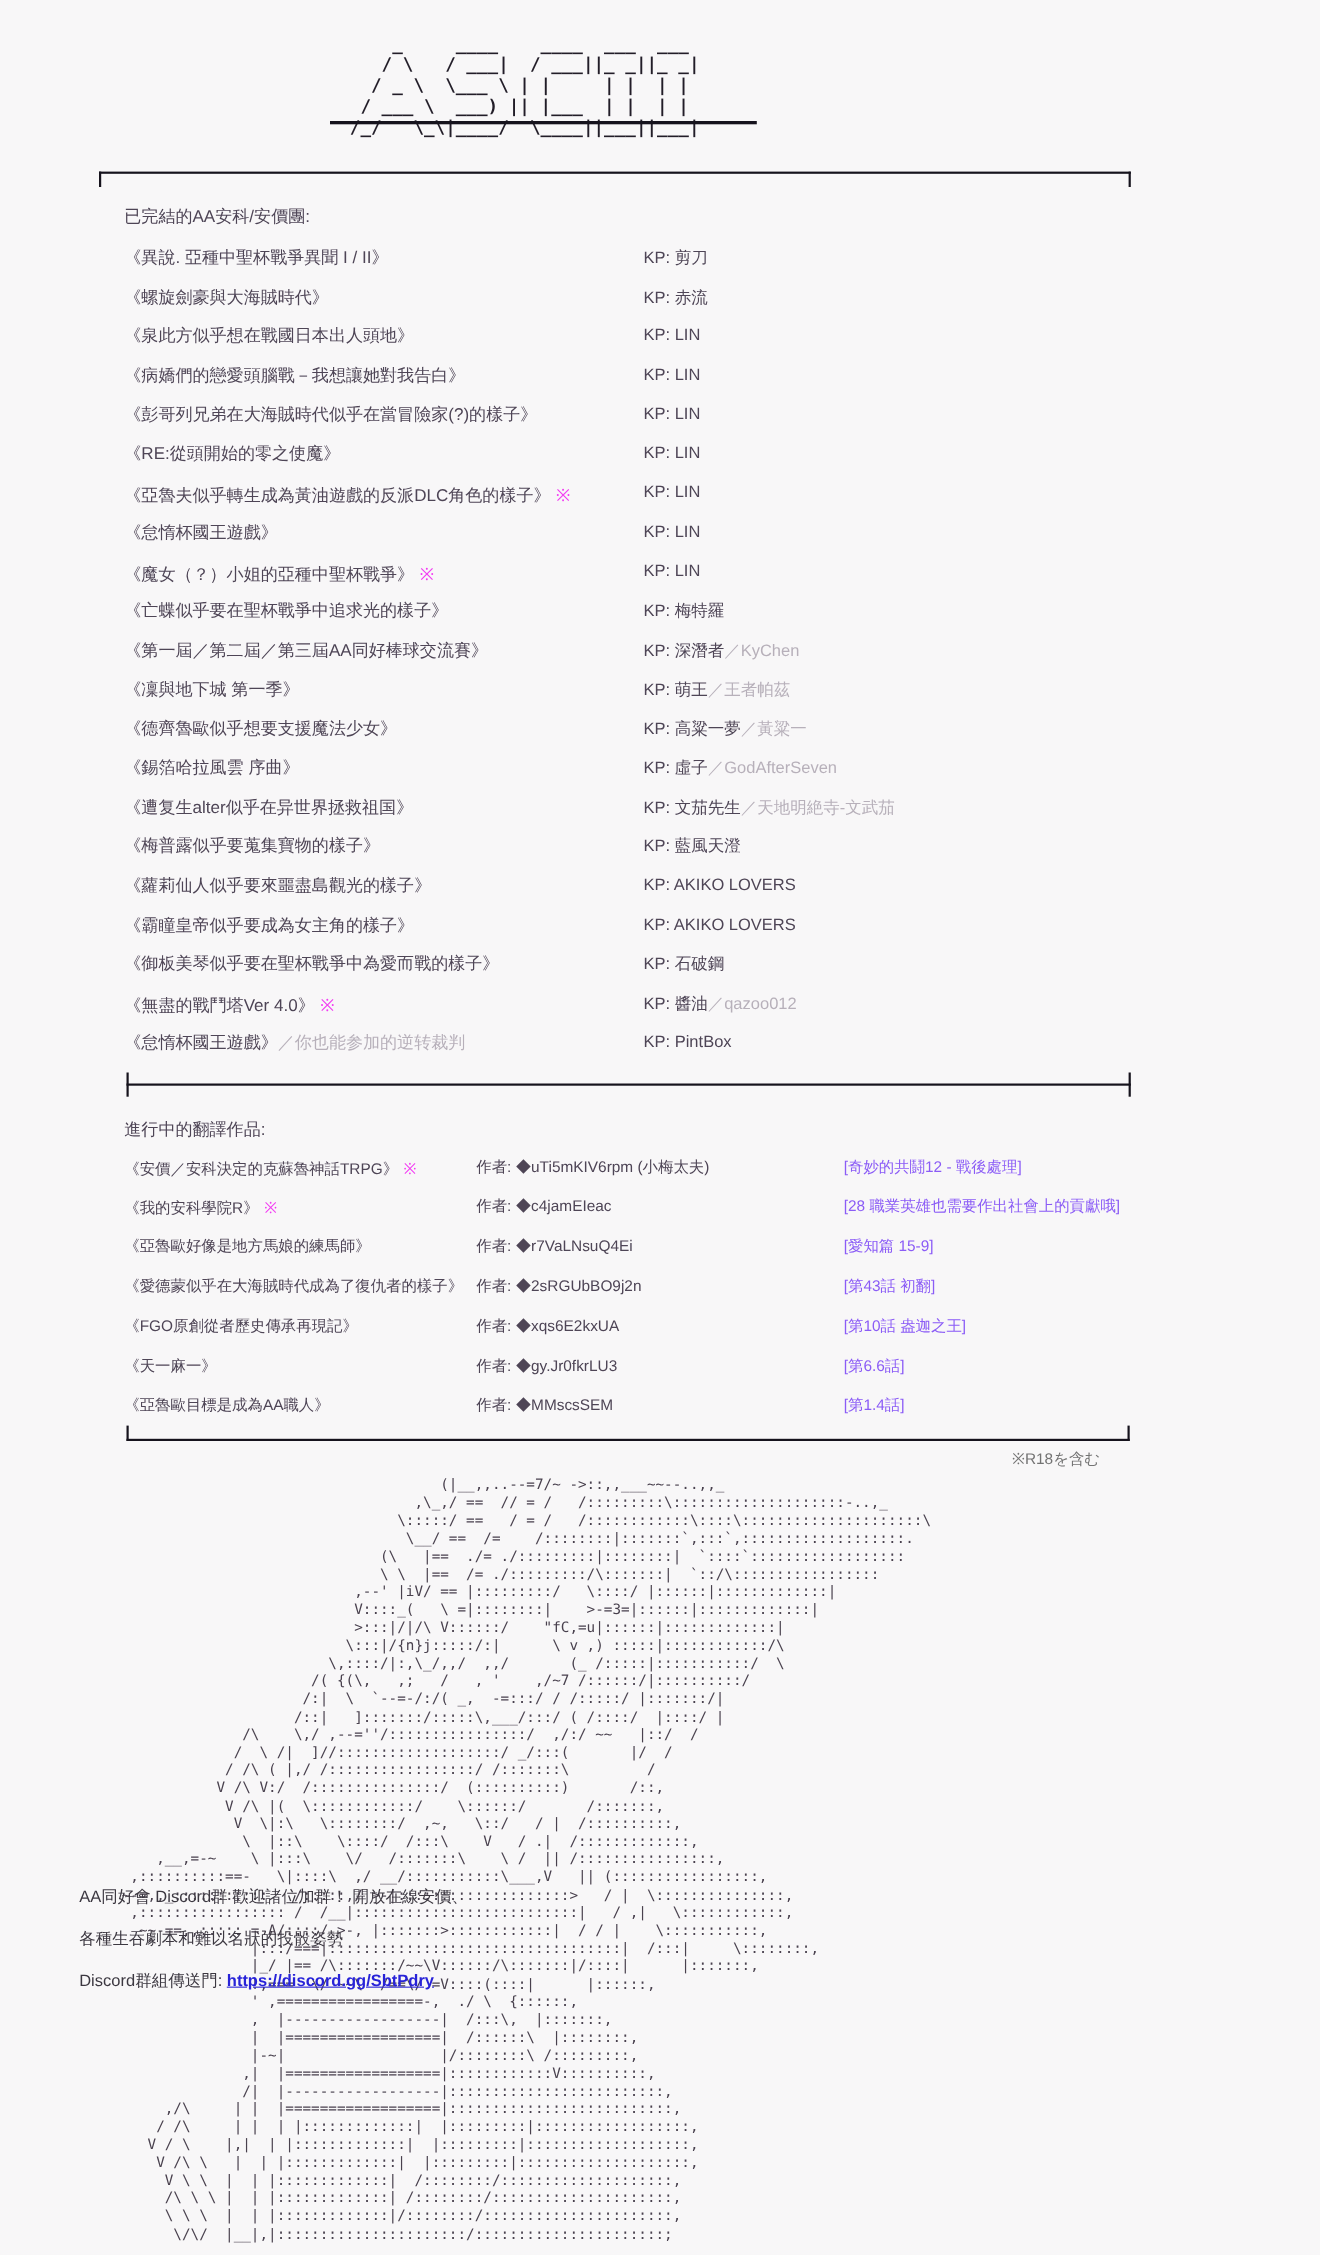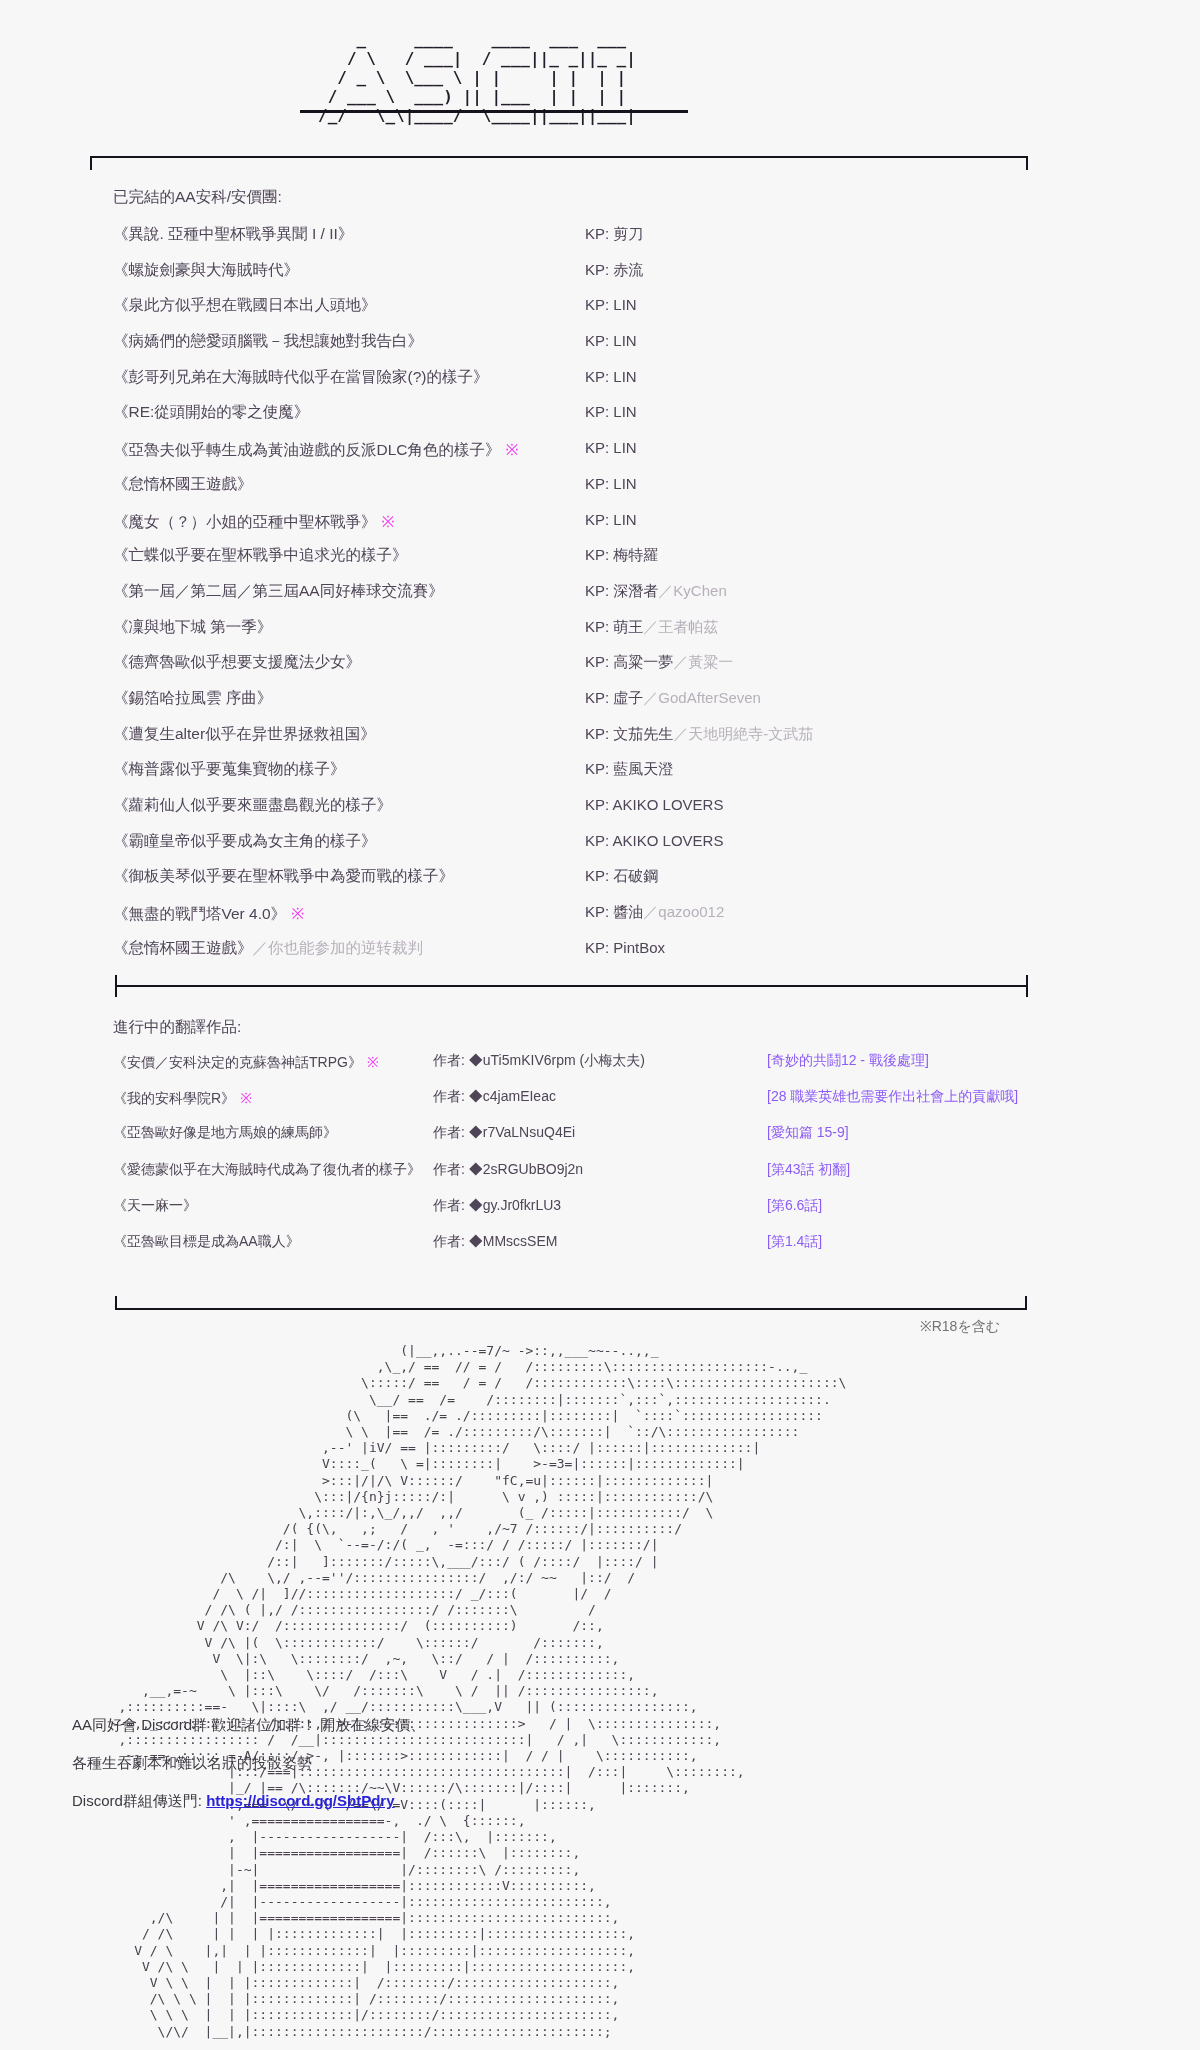--- a/index.html
+++ b/index.html
@@ -152,20 +152,25 @@
       </div>
       <div class="row2">
         <span>《亞魯歐好像是地方馬娘的練馬師》</span>
         <span class="author"><span>作者: </span><span>◆r7VaLNsuQ4Ei</span></span>
         <span class="progress">[愛知篇 15-9]</span>
       </div>
       <div class="row2">
         <span>《愛德蒙似乎在大海賊時代成為了復仇者的樣子》</span>
         <span class="author"><span>作者: </span><span>◆2sRGUbBO9j2n</span></span>
         <span class="progress">[第43話 初翻]</span>
+      </div>
+      <div class="row2">
+        <span>《FGO原創從者歷史傳承再現記》</span>
+        <span class="author"><span>作者: </span><span>◆xqs6E2kxUA</span></span>
+        <span class="progress">[第10話 盎迦之王]</span>
       </div>
       <div class="row2">
         <span>《天一麻一》</span>
         <span class="author"><span>作者: </span><span>◆gy.Jr0fkrLU3</span></span>
         <span class="progress">[第6.6話]</span>
       </div>
       <div class="row2">
         <span>《亞魯歐目標是成為AA職人》</span>
         <span class="author"><span>作者: </span><span>◆MMscsSEM</span></span>
         <span class="progress">[第1.4話]</span>

